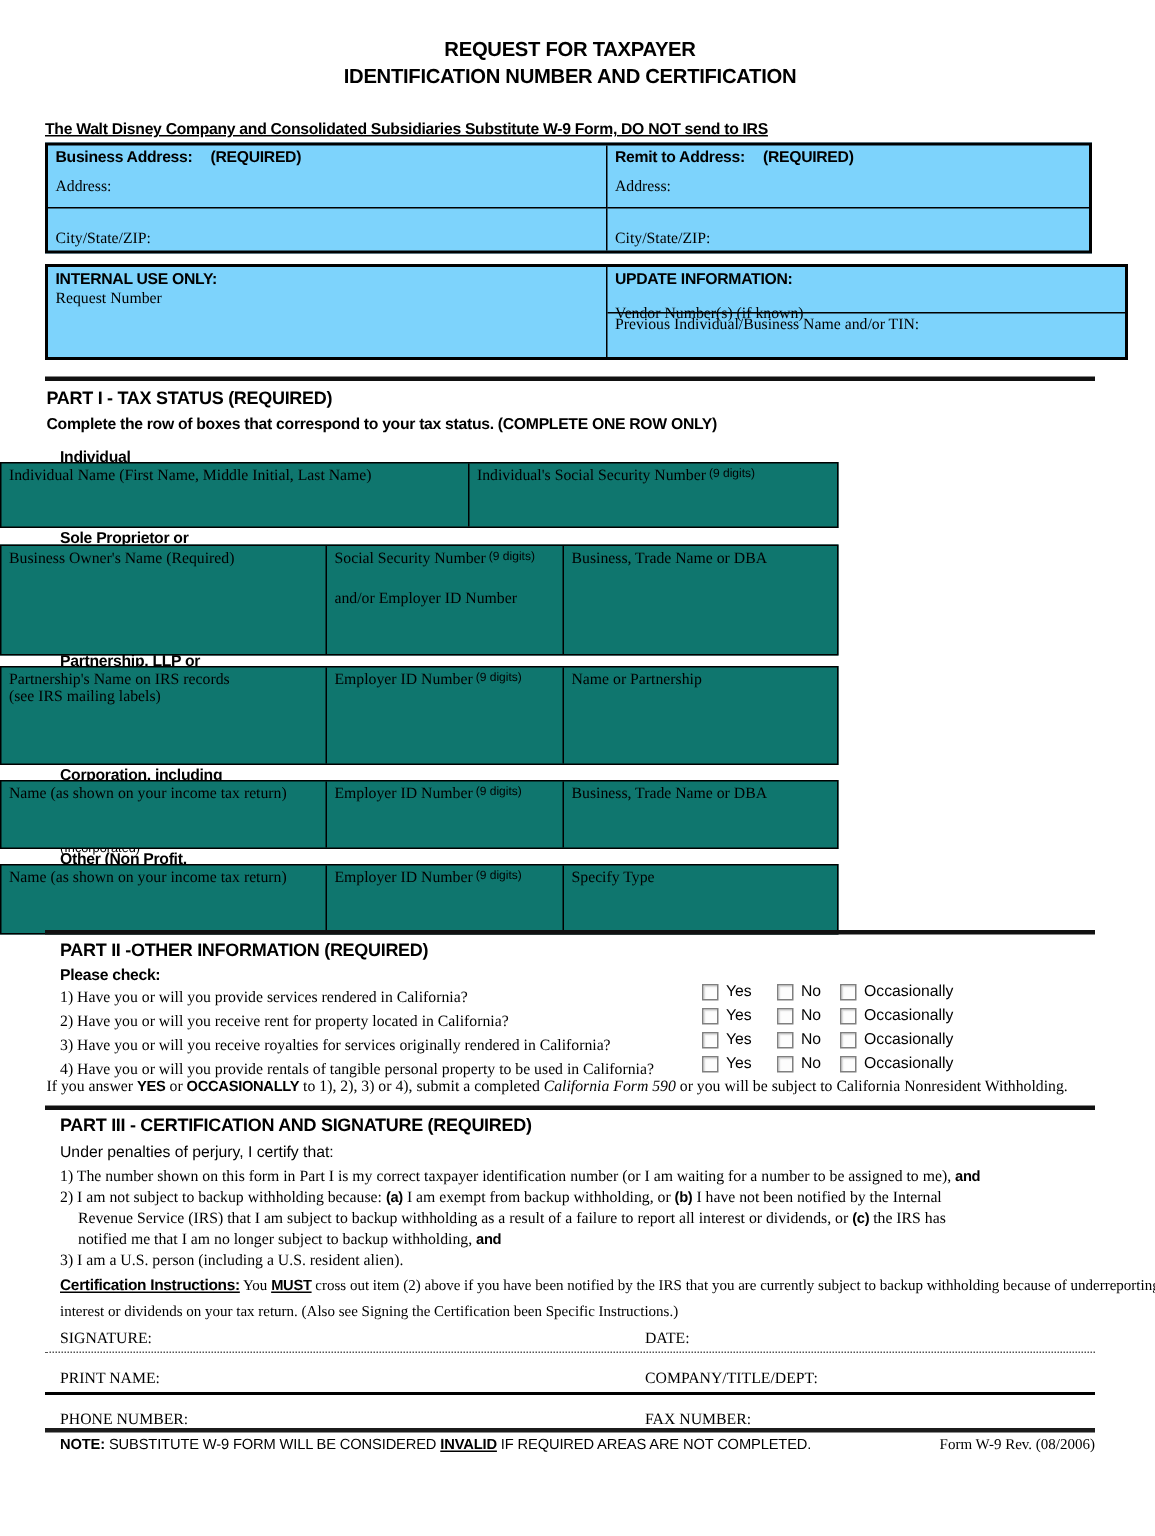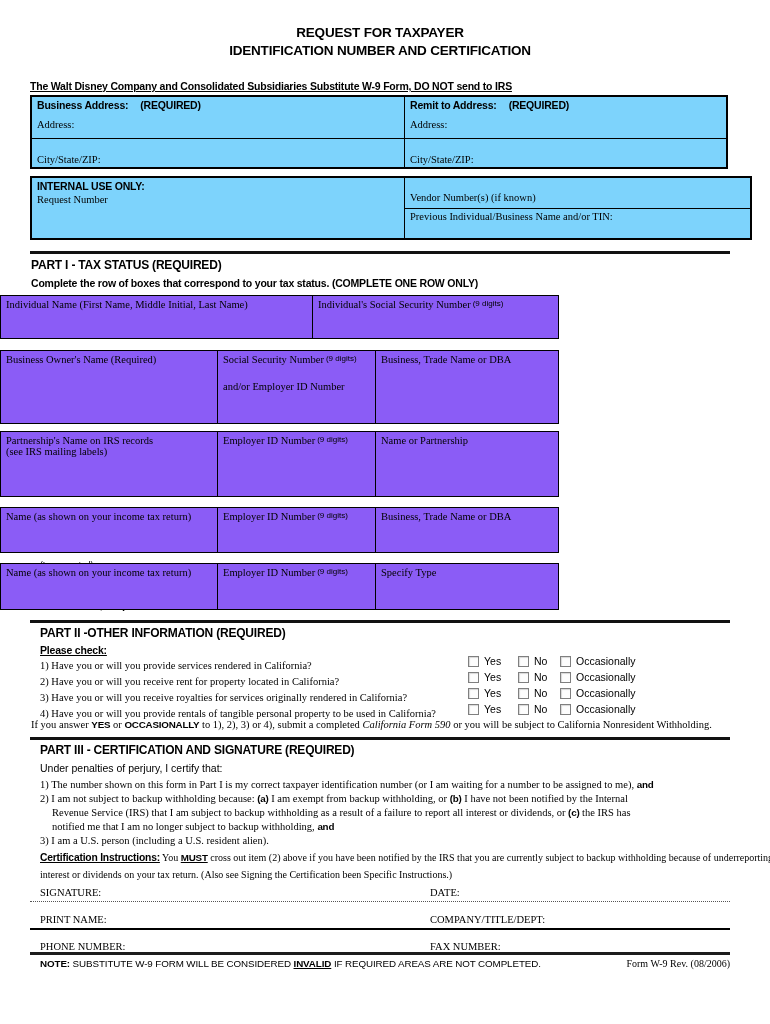--- a/index.html
+++ b/index.html
@@ -45,35 +45,35 @@
   .rule { left: 30px; width: 700px; height: 3px; background: #111; }
 
   
   .part-title { font-weight: bold; font-size: 12px; letter-spacing: -0.2px; }
   .part-sub   { font-weight: bold; font-size: 10.5px; letter-spacing: -0.2px; }
 
   
   .rowlabel { left: 40px; width: 128px; font-weight: bold; font-size: 10.5px;
               line-height: 16px; letter-spacing: -0.2px; }
   .rowlabel .note { font-weight: normal; font-size: 8.5px; letter-spacing: 0; }
-  .p1tbl { position: absolute; border: 1.5px solid #000; display: grid; background: #8b5cf6; }
+  .p1tbl { position: absolute; border: 1.5px solid #000; display: grid; background: #0f766e; margin-top: 13px; }
   .p1c { border-left: 1px solid #000; padding: 3px 5px;
          font-family: "Liberation Serif", serif; font-size: 10.5px; }
   .p1c:first-child { border-left: none; }
   .sup { font-family: "Liberation Sans", sans-serif; font-size: 8px; position: relative; top: -2px; margin-left: 2px; }
   .gapline { margin-top: 16px; }
 
   
   .qrow { left: 30px; width: 710px; height: 15px; }
   .qtext { margin-left: 10px; font-family: "Liberation Serif", serif; font-size: 10.5px; }
   .cbg { position: absolute; top: 0; display: flex; align-items: center; }
   .cb { width: 11px; height: 11px; border: 1px solid #7f7f7f; background: #fdfdfd;
         box-shadow: inset 1px 1px 1px rgba(0,0,0,0.15); display: inline-block; }
   .cbl { margin-left: 5px; font-size: 10.5px; }
-  .check-label { font-weight: bold; font-size: 10.5px; text-decoration: underline; letter-spacing: -0.2px; }
+  .check-label { font-weight: bold; font-size: 10.5px; letter-spacing: -0.2px; }
   .p2note { font-family: "Liberation Serif", serif; font-size: 10.5px; white-space: nowrap; }
   .bseg { font-family: "Liberation Sans", sans-serif; font-weight: bold; font-size: 9.8px; letter-spacing: -0.2px; }
   .iseg { font-style: italic; }
 
   
   .p3text { font-family: "Liberation Serif", serif; font-size: 10.5px; white-space: nowrap; }
   .p3intro { font-size: 10.5px; }
   .certlbl { font-family: "Liberation Sans", sans-serif; font-weight: bold; font-size: 10.3px;
              text-decoration: underline; letter-spacing: -0.2px; }
   .bu { text-decoration: underline; }
@@ -121,20 +121,21 @@
     <span class="serif-lbl">City/State/ZIP:</span>
   </div>
 </div>
 
 <div class="abs tbl" id="tbl-internal">
   <div class="cell br" style="grid-row:1 / span 2">
     <div class="cell-head">INTERNAL USE ONLY:</div>
     <div class="serif-lbl" style="margin-top:2px">Request Number</div>
   </div>
   <div class="cell bb">
+    <div class="cell-head">UPDATE INFORMATION:</div>
     <div class="serif-lbl" style="margin-top:12px">Vendor Number(s) (if known)</div>
   </div>
   <div class="cell">
     <div class="serif-lbl">Previous Individual/Business Name and/or TIN:</div>
   </div>
 </div>
 
 <div class="abs rule" style="top:251px"></div>
 <div class="abs part-title" style="left:31px; top:258px">PART I - TAX STATUS (REQUIRED)</div>
 <div class="abs part-sub" style="left:31px; top:277px">Complete the row of boxes that correspond to your tax status. (COMPLETE ONE ROW ONLY)</div>

